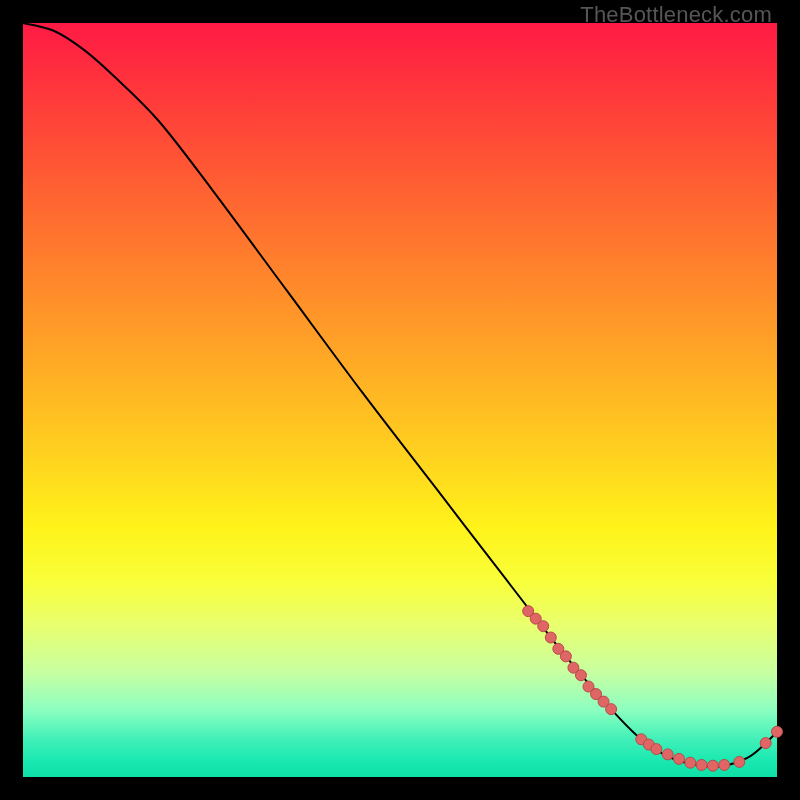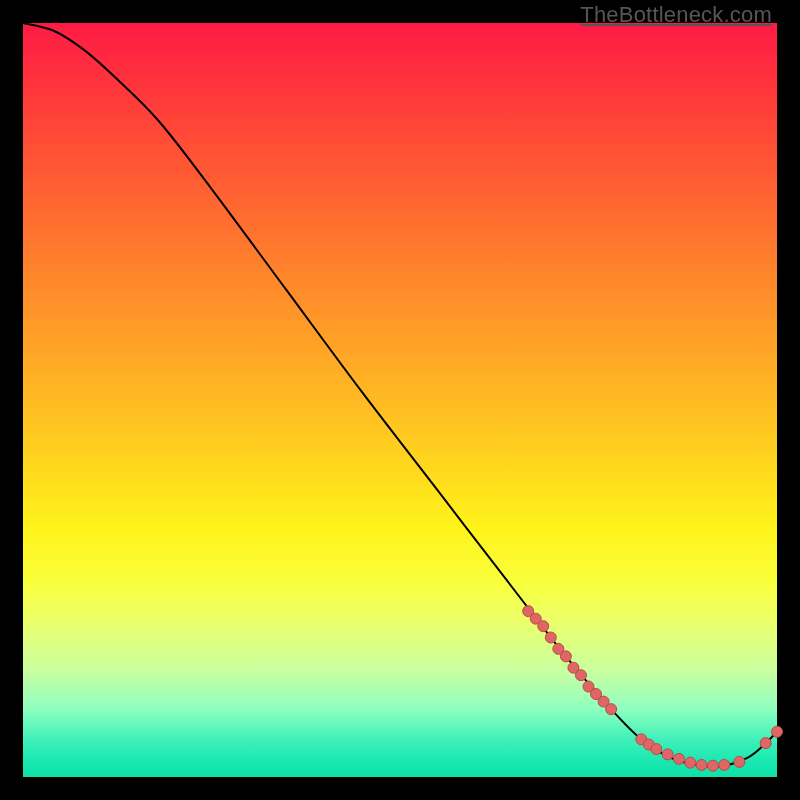--- a/index.html
+++ b/index.html
@@ -40,21 +40,20 @@
   }
   .watermark {
     position: absolute;
     top: 2px;
     right: 28px;
     font-family: Arial, Helvetica, sans-serif;
     font-size: 22px;
     font-weight: 500;
     color: #565656;
     letter-spacing: 0.2px;
-    text-decoration: underline;
   }
   svg.curve {
     position: absolute;
     left: 0;
     top: 0;
     width: 754px;
     height: 754px;
     overflow: visible;
   }
 </style>

